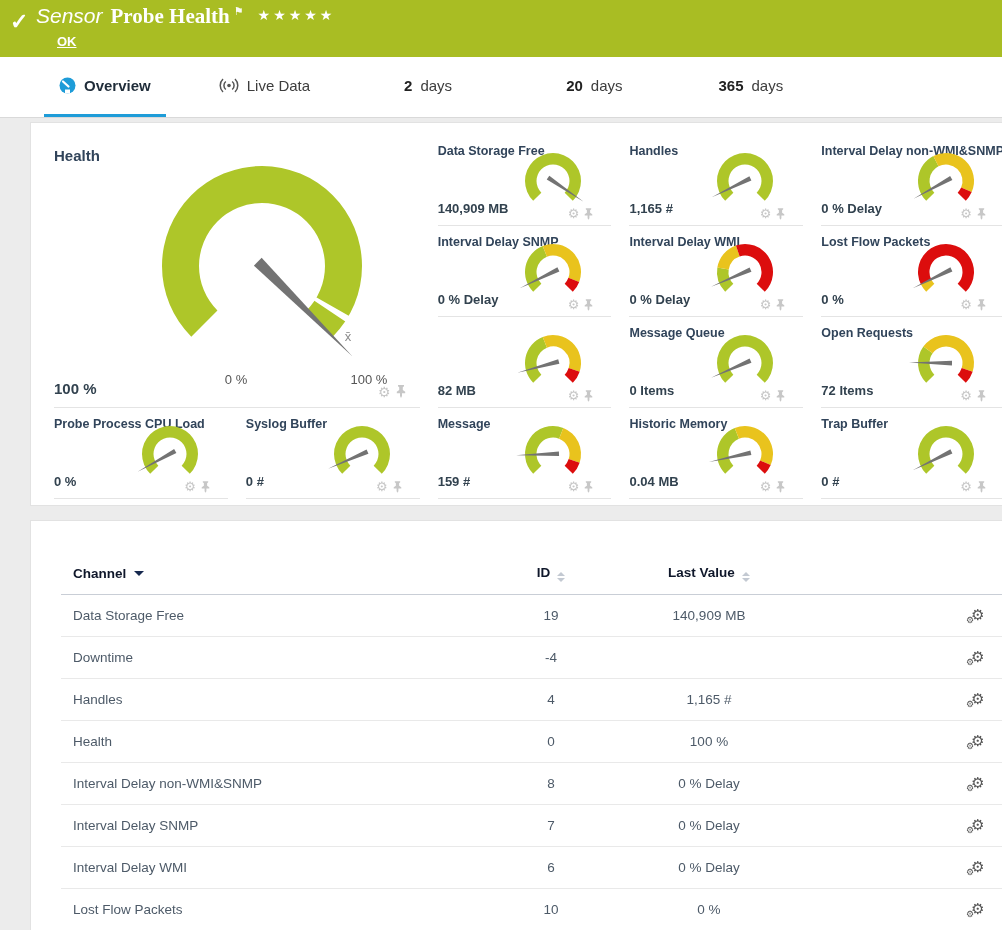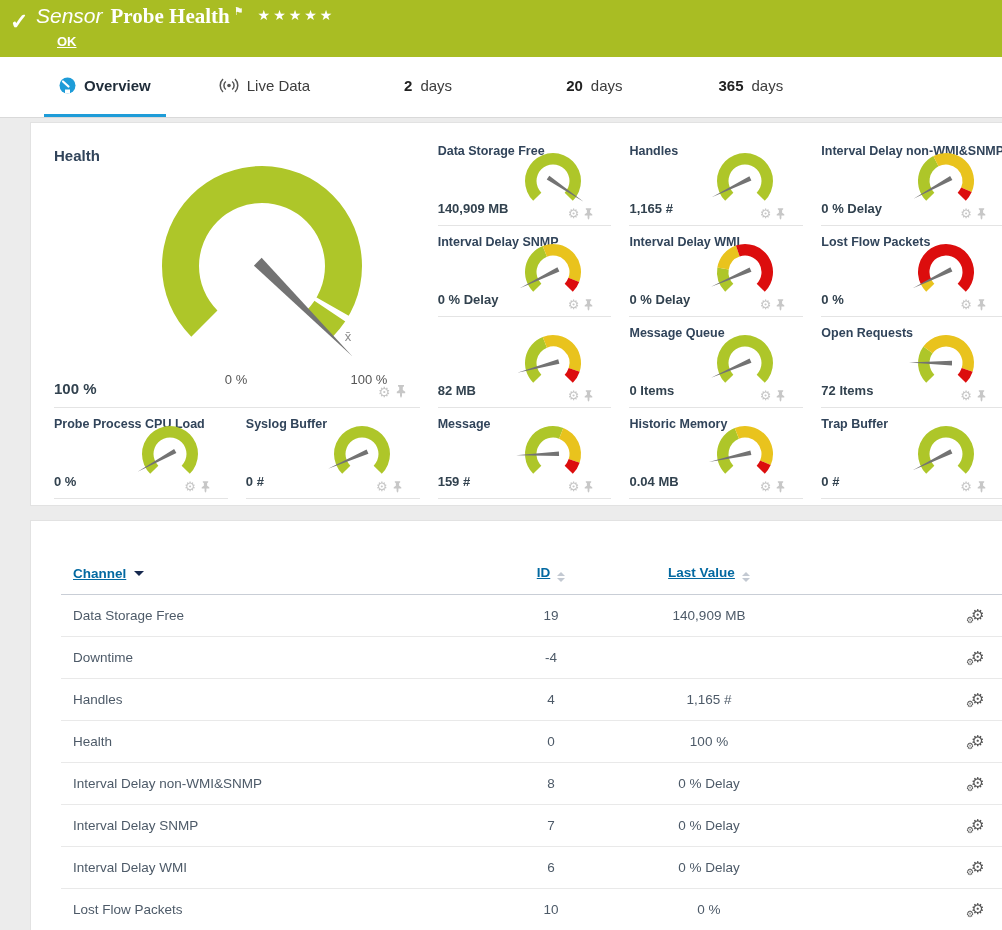--- a/index.html
+++ b/index.html
@@ -39,22 +39,22 @@
   .health-cell{grid-column:1/3;grid-row:1/4;position:relative;margin:0 9px;border-bottom:1px solid #e4e4e4;}
   .health-cell .htitle{font-size:15px;font-weight:bold;color:#31445a;padding-top:12px;}
   .health-cell .hvalue{position:absolute;left:0;bottom:10px;font-size:15px;font-weight:bold;color:#32424f;}
   .health-cell .hlabel{position:absolute;font-size:13px;color:#555;transform:translateX(-50%);top:237px;}
   .health-cell .hactions{position:absolute;right:14px;bottom:8px;display:inline-flex;gap:5px;color:#c7c7c7;}
   .health-cell .hactions .gear{font-size:14px;line-height:14px;}
   .hsvg{position:absolute;left:8px;top:16px;}
   
   .table-panel{margin-top:14px;padding:34px 0 0 30px;min-height:378px;}
   table.channels{border-collapse:collapse;width:960px;table-layout:fixed;}
-  .channels th{font-size:13.5px;font-weight:bold;color:#0369a1;text-align:left;
-               padding:10px 0 12px 12px;border-bottom:1px solid #c9ced6;white-space:nowrap;text-decoration:underline;}
+  .channels th{font-size:13.5px;font-weight:bold;color:#0f172a;text-align:left;
+               padding:10px 0 12px 12px;border-bottom:1px solid #c9ced6;white-space:nowrap;}
   .channels th.num, .channels td.num{text-align:center;}
   .channels th:nth-child(1){width:420px;}
   .channels th:nth-child(2){width:92px;}
   .channels th:nth-child(3){width:200px;}
   .channels td{font-size:13.5px;color:#4d5a68;padding:11px 0 12px 12px;border-bottom:1px solid #e9e9e9;white-space:nowrap;}
   .caret{display:inline-block;width:0;height:0;border-left:5px solid transparent;border-right:5px solid transparent;
          border-top:5px solid #16294f;margin-left:8px;vertical-align:2px;}
   .ud{display:inline-flex;flex-direction:column;gap:2px;margin-left:7px;vertical-align:1px;}
   .ud i{display:block;width:0;height:0;border-left:4px solid transparent;border-right:4px solid transparent;}
   .ud .up{border-bottom:4px solid #c3c9d2;}

